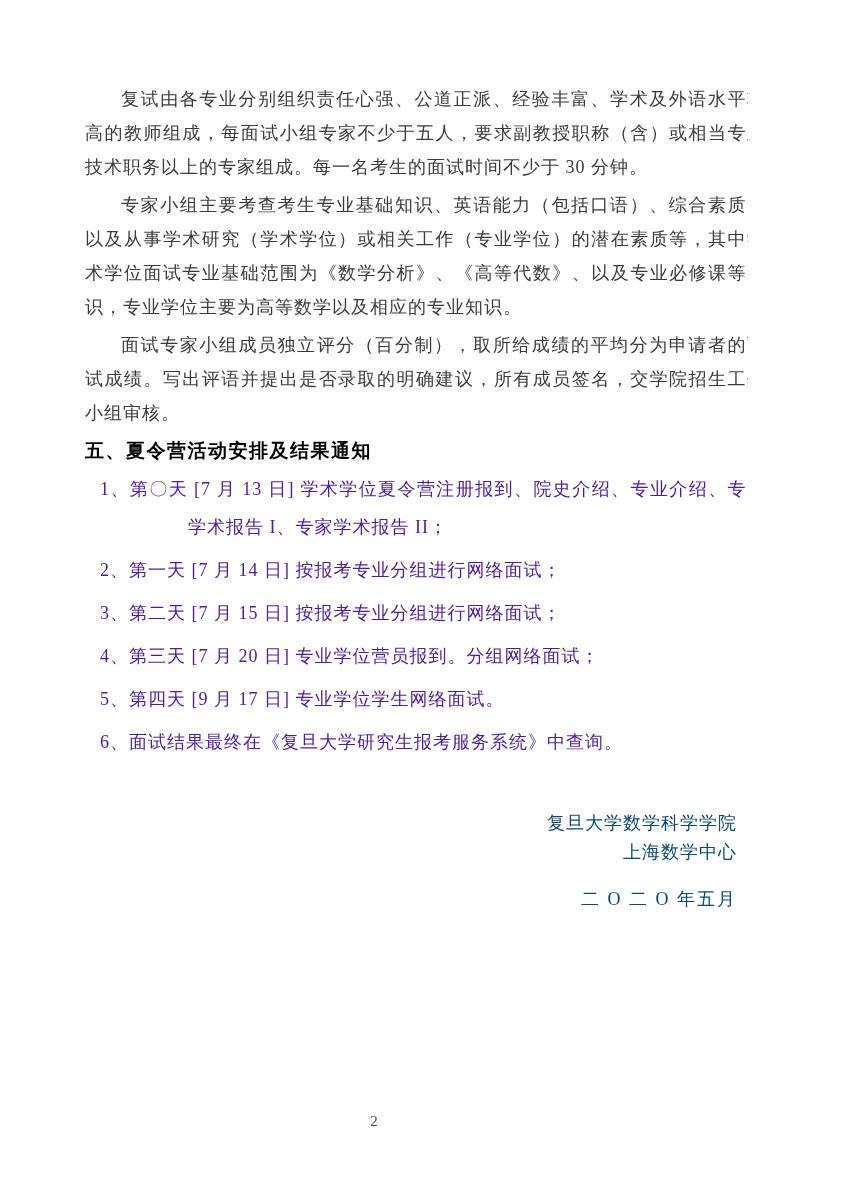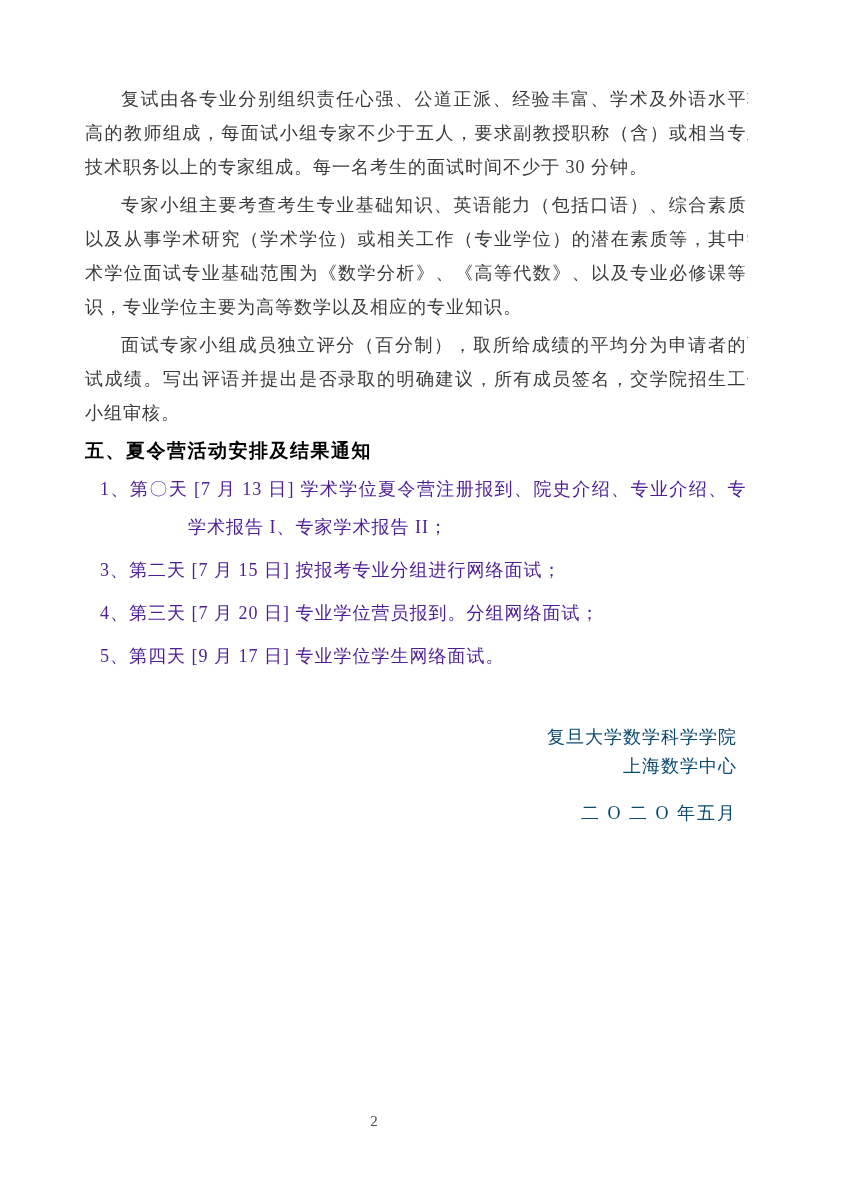--- a/index.html
+++ b/index.html
@@ -105,23 +105,25 @@
     <p class="body-para">复试由各专业分别组织责任心强、公道正派、经验丰富、学术及外语水平较高的教师组成，每面试小组专家不少于五人，要求副教授职称（含）或相当专业技术职务以上的专家组成。每一名考生的面试时间不少于 30 分钟。</p>
 
     <p class="body-para">专家小组主要考查考生专业基础知识、英语能力（包括口语）、综合素质、以及从事学术研究（学术学位）或相关工作（专业学位）的潜在素质等，其中学术学位面试专业基础范围为《数学分析》、《高等代数》、以及专业必修课等知识，专业学位主要为高等数学以及相应的专业知识。</p>
 
     <p class="body-para">面试专家小组成员独立评分（百分制），取所给成绩的平均分为申请者的面试成绩。写出评语并提出是否录取的明确建议，所有成员签名，交学院招生工作小组审核。</p>
 
     <h3 class="section-heading">五、夏令营活动安排及结果通知</h3>
 
     <div class="schedule-list">
       <div class="schedule-item">1、第〇天 [7 月 13 日] 学术学位夏令营注册报到、院史介绍、专业介绍、专家学术报告 I、专家学术报告 II；</div>
+      <div class="schedule-item">2、第一天 [7 月 14 日] 按报考专业分组进行网络面试；</div>
       <div class="schedule-item">3、第二天 [7 月 15 日] 按报考专业分组进行网络面试；</div>
       <div class="schedule-item">4、第三天 [7 月 20 日] 专业学位营员报到。分组网络面试；</div>
       <div class="schedule-item">5、第四天 [9 月 17 日] 专业学位学生网络面试。</div>
+      <div class="schedule-item">6、面试结果最终在《复旦大学研究生报考服务系统》中查询。</div>
     </div>
 
 
     <div class="signature">
       <div class="sig-line">复旦大学数学科学学院</div>
       <div class="sig-line">上海数学中心</div>
       <div class="sig-date">二 O 二 O 年五月</div>
     </div>
 
   </div>

